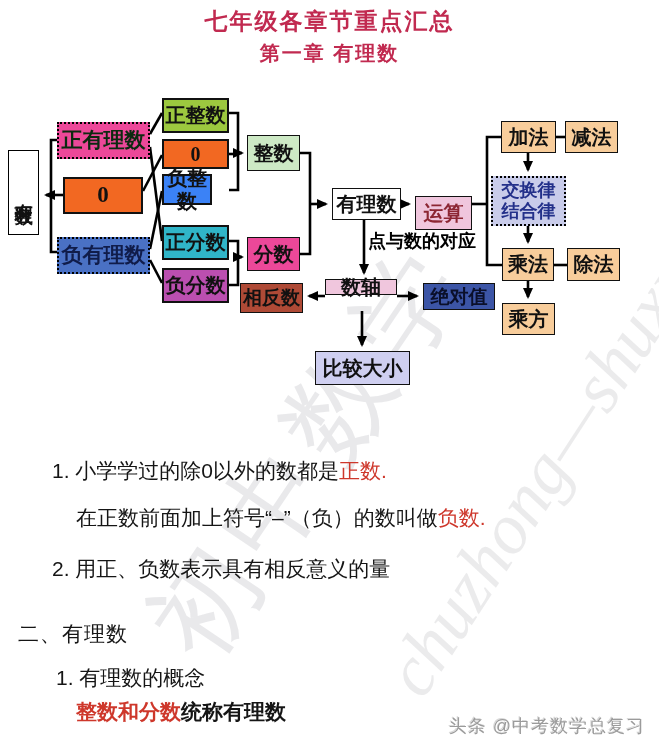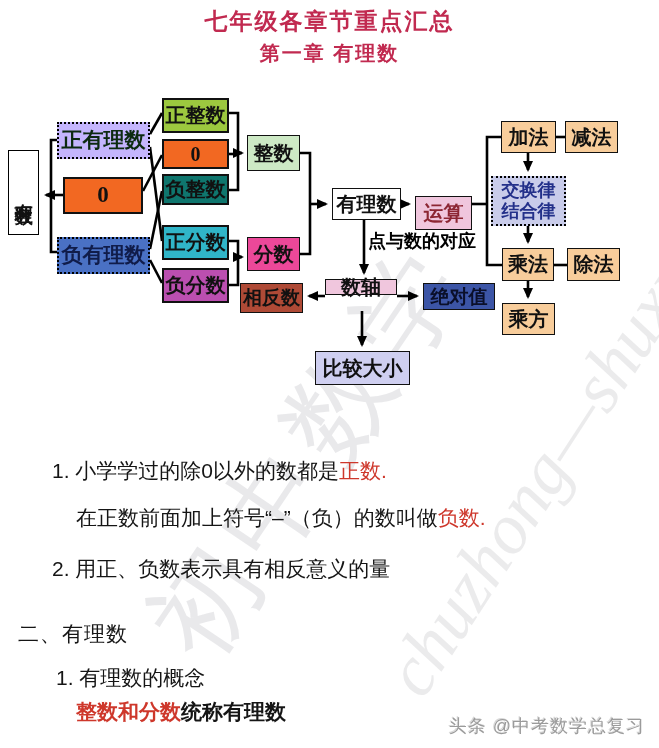--- a/index.html
+++ b/index.html
@@ -30,27 +30,27 @@
   #connector-svg{position:absolute;left:0;top:0;z-index:2;pointer-events:none;}
   .dbox{
     position:absolute;z-index:3;display:flex;align-items:center;justify-content:center;
     box-sizing:border-box;border:2px solid #111;font-weight:bold;color:#111;
     font-family:"Liberation Serif","DejaVu Serif",serif;text-align:center;line-height:1.15;
   }
   .dotted{border:2.6px dotted #000;}
   
   .bx-rational_left{left:8px;top:150px;width:31px;height:85px;background:#fff;font-size:18px;
       writing-mode:vertical-rl;text-orientation:upright;letter-spacing:2px;border-width:1.6px;}
-  .bx-pos_rational{left:57px;top:122px;width:93px;height:37px;background:#c4b5fd;font-size:21px;color:#0c2a10;}
+  .bx-pos_rational{left:57px;top:122px;width:93px;height:37px;background:#ec4899;font-size:21px;color:#0c2a10;}
   .bx-zero_big{left:63px;top:177px;width:80px;height:37px;background:#f26822;font-size:23px;}
   .bx-neg_rational{left:57px;top:237px;width:93px;height:37px;background:#4a71c4;font-size:21px;color:#101c4a;}
   
   .bx-pos_integer{left:162px;top:98px;width:67px;height:35px;background:#9cc83f;font-size:20px;}
   .bx-zero_small{left:162px;top:139px;width:67px;height:30px;background:#f26822;font-size:20px;}
-  .bx-neg_integer{left:162px;top:174px;width:67px;height:31px;background:#0f766e;font-size:20px;}
+  .bx-neg_integer{left:162px;top:174px;width:50px;height:31px;background:#3b82f6;font-size:20px;}
   .bx-pos_fraction{left:162px;top:225px;width:67px;height:35px;background:#30b5c8;font-size:20px;}
   .bx-neg_fraction{left:162px;top:268px;width:67px;height:35px;background:#bb4fb0;font-size:20px;}
   
   .bx-integer{left:247px;top:135px;width:53px;height:36px;background:#cde9c5;font-size:20px;border-width:1.6px;}
   .bx-fraction{left:247px;top:237px;width:53px;height:34px;background:#ec4899;font-size:20px;border-width:1.6px;}
   .bx-rational_center{left:332px;top:188px;width:69px;height:32px;background:#fff;font-size:20px;border-width:1.6px;}
   .bx-operations{left:415px;top:187px;width:57px;height:34px;background:#f0c6dd;font-size:20px;color:#8c2633;border-width:1.6px;margin-top:9px;}
   
   .bx-addition{left:501px;top:121px;width:55px;height:32px;background:#f8cd9b;font-size:20px;border-width:1.6px;}
   .bx-subtraction{left:565px;top:121px;width:53px;height:32px;background:#f8cd9b;font-size:20px;border-width:1.6px;}

